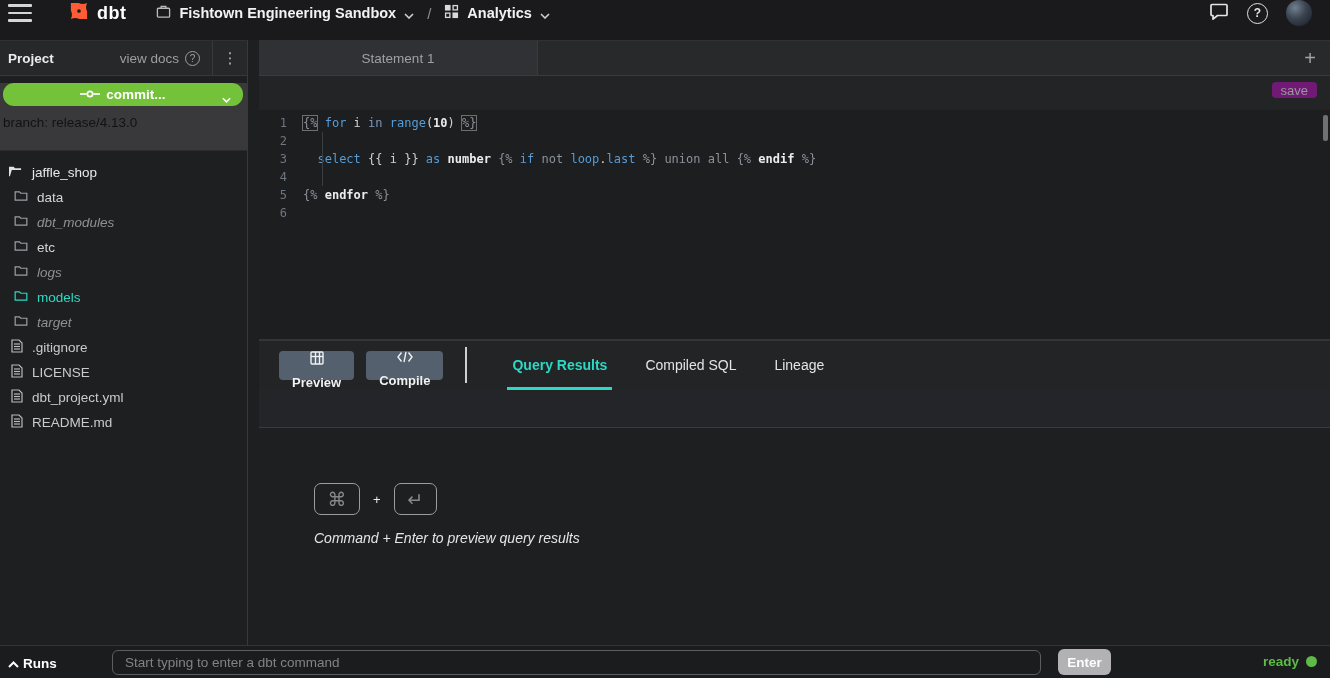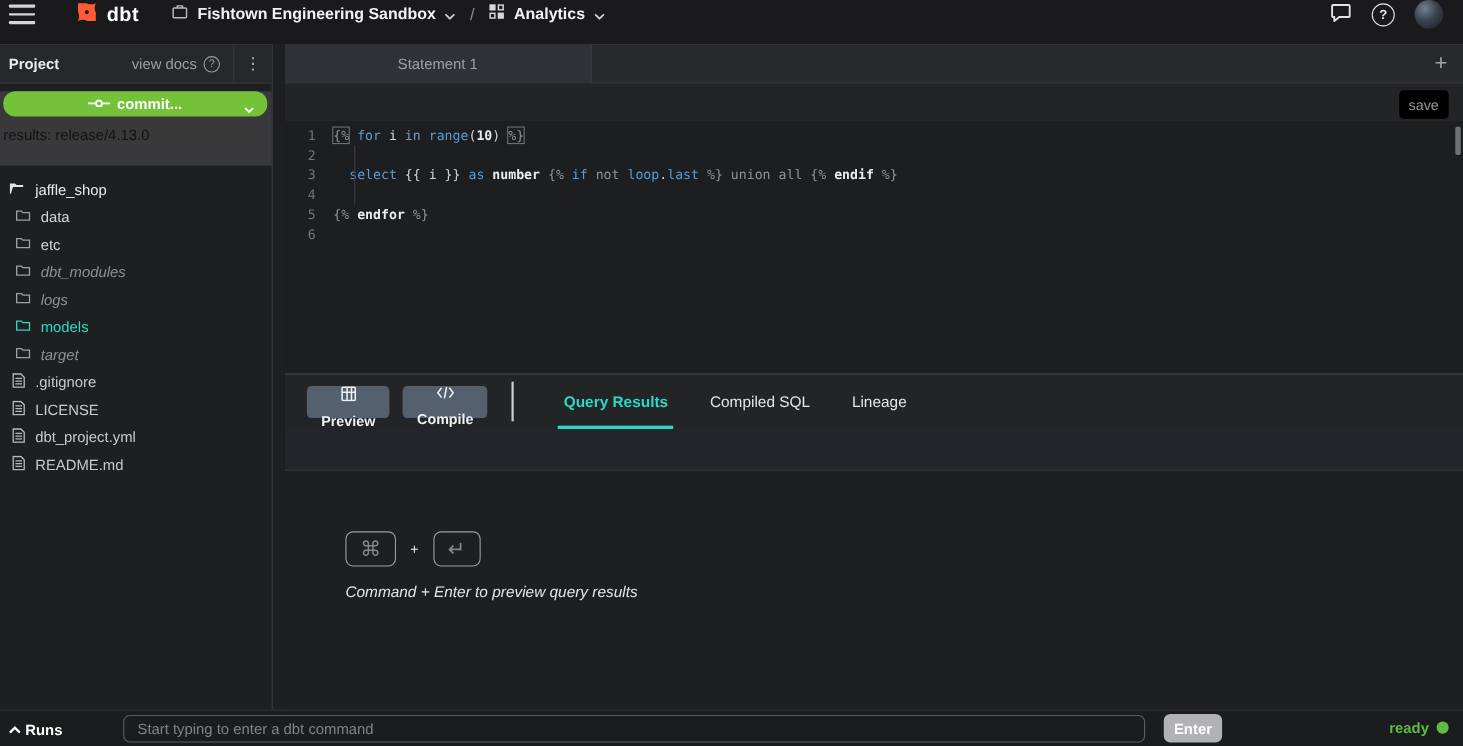--- a/index.html
+++ b/index.html
@@ -53,22 +53,22 @@
   .tree-label { white-space:nowrap; }
 
   
   .main { position:absolute; left:259px; top:40px; right:0; bottom:33px; background:#1e1f21; border-top:1px solid #303133;}
   .tabbar { height:35px; background:#28292b; border-bottom:1px solid #3a3b3d; position:relative; display:flex; }
   .etab { width:279px; background:#303134; border-right:1px solid #3a3b3d;
     display:flex; align-items:center; justify-content:center; color:#9fa0a3; font-size:13.5px; cursor:pointer; }
   .newtab { position:absolute; right:8px; top:5px; width:24px; height:24px; color:#a2a3a5;
     font-size:20px; display:flex; align-items:center; justify-content:center; cursor:pointer; }
   .saverow { height:34px; background:#232426; position:relative; }
-  .save-btn { position:absolute; right:13px; top:6px; height:26px; padding:0 9px;
-    background:#000000; border:none; border-radius:4px; color:#98999b; font-size:13px; cursor:pointer; }
+  .save-btn { position:absolute; right:13px; top:6px; height:16px; padding:0 9px;
+    background:#701a75; border:none; border-radius:4px; color:#98999b; font-size:13px; cursor:pointer; }
   .editor { position:relative; height:230px; background:#1d1e20; border-bottom:1px solid #333436;
     font-family:"DejaVu Sans Mono","Liberation Mono",monospace; font-size:12px; padding-top:4px; overflow:hidden; }
   .code-line { height:18px; line-height:18px; display:flex; white-space:pre; }
   .ln { width:44px; text-align:right; padding-right:16px; color:#6e7681; flex:none; }
   .tk-kw  { color:#569cd6; }
   .tk-kw2 { color:#7b98b8; }
   .tk-j   { color:#8b929a; }
   .tk-b   { color:#ececee; font-weight:bold; }
   .tk-p   { color:#cfd2d6; }
   .tk-match { outline:1px solid #6f6f6f; }
@@ -195,46 +195,46 @@
           </svg>
         </span>
         <span class="commit-label">commit...</span>
       </span>
       <span class="commit-chev">
         <svg width="9" height="6" viewBox="0 0 10 6" fill="none" stroke="#ffffff" stroke-width="1.8">
             <path d="M1 1l4 4 4-4"></path>
           </svg>
       </span>
     </button>
-    <div class="branch">results: release/4.13.0</div>
+    <div class="branch">branch: release/4.13.0</div>
   </div>
   <div class="sb-tree">
       <div class="tree-item root">
         <span><svg width="15" height="13" viewBox="0 0 16 14">
             <path d="M1 2h5l1.5 1.5H14v2H4L2 12H1z" fill="#e2e2e4"></path>
           </svg></span>
         <span class="tree-label">jaffle_shop</span>
       </div>
       <div class="tree-item normal">
         <span><svg width="14" height="12" viewBox="0 0 16 14" fill="none" stroke="#9aa0a6" stroke-width="1.4">
             <path d="M1.2 2.2h5l1.5 1.6h7.1v8H1.2z"></path>
           </svg></span>
         <span class="tree-label">data</span>
       </div>
+      <div class="tree-item italic">
+        <span><svg width="14" height="12" viewBox="0 0 16 14" fill="none" stroke="#9aa0a6" stroke-width="1.4">
+            <path d="M1.2 2.2h5l1.5 1.6h7.1v8H1.2z"></path>
+          </svg></span>
+        <span class="tree-label">dbt_modules</span>
+      </div>
       <div class="tree-item normal">
         <span><svg width="14" height="12" viewBox="0 0 16 14" fill="none" stroke="#9aa0a6" stroke-width="1.4">
             <path d="M1.2 2.2h5l1.5 1.6h7.1v8H1.2z"></path>
           </svg></span>
         <span class="tree-label">etc</span>
-      </div>
-      <div class="tree-item italic">
-        <span><svg width="14" height="12" viewBox="0 0 16 14" fill="none" stroke="#9aa0a6" stroke-width="1.4">
-            <path d="M1.2 2.2h5l1.5 1.6h7.1v8H1.2z"></path>
-          </svg></span>
-        <span class="tree-label">dbt_modules</span>
       </div>
       <div class="tree-item italic">
         <span><svg width="14" height="12" viewBox="0 0 16 14" fill="none" stroke="#9aa0a6" stroke-width="1.4">
             <path d="M1.2 2.2h5l1.5 1.6h7.1v8H1.2z"></path>
           </svg></span>
         <span class="tree-label">logs</span>
       </div>
       <div class="tree-item active">
         <span><svg width="14" height="12" viewBox="0 0 16 14" fill="none" stroke="#2bd9c4" stroke-width="1.4">
             <path d="M1.2 2.2h5l1.5 1.6h7.1v8H1.2z"></path>

